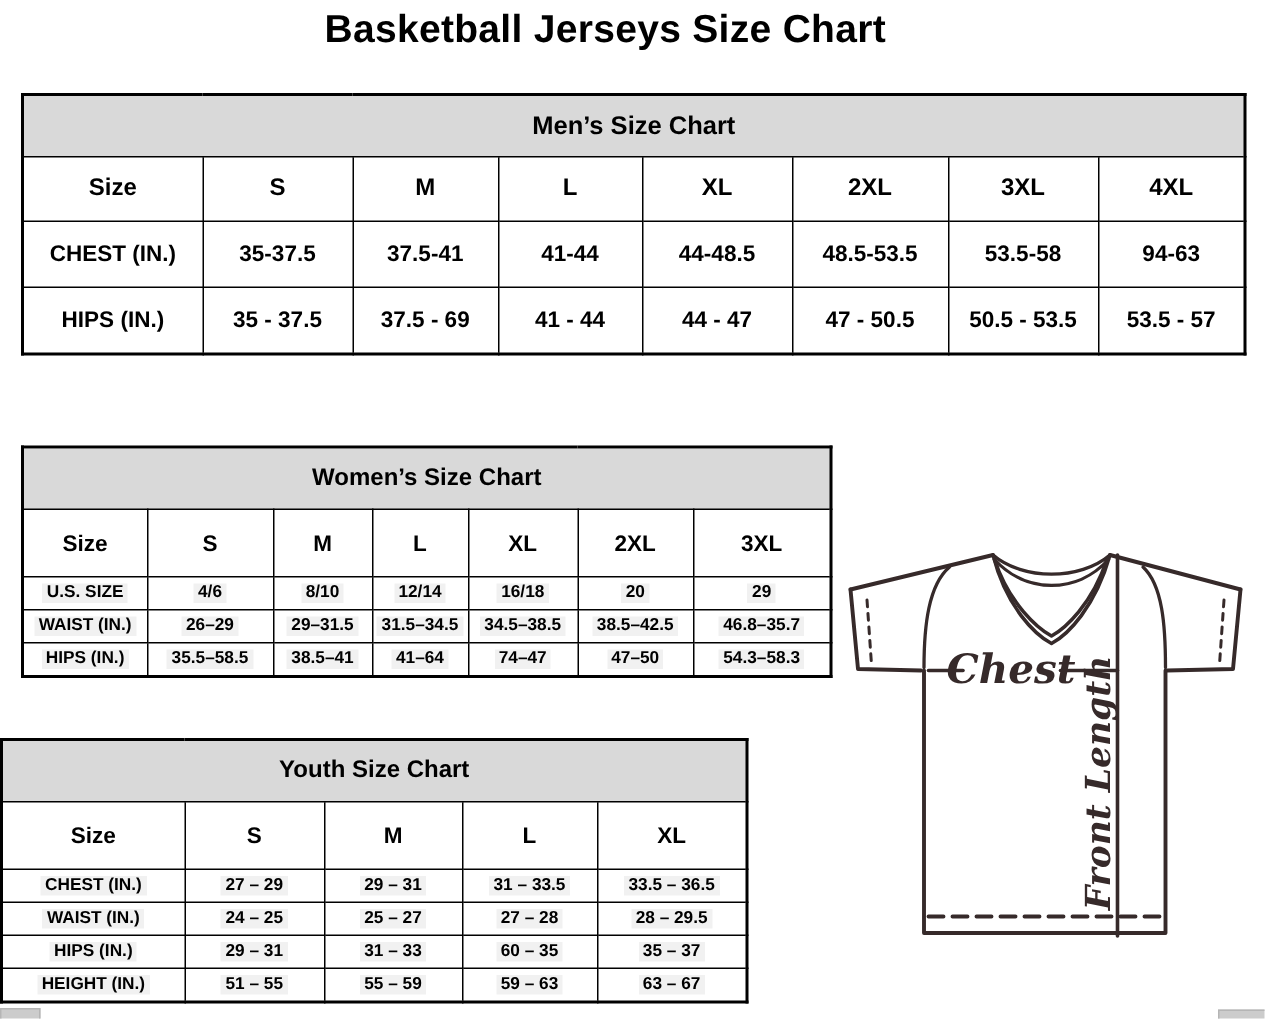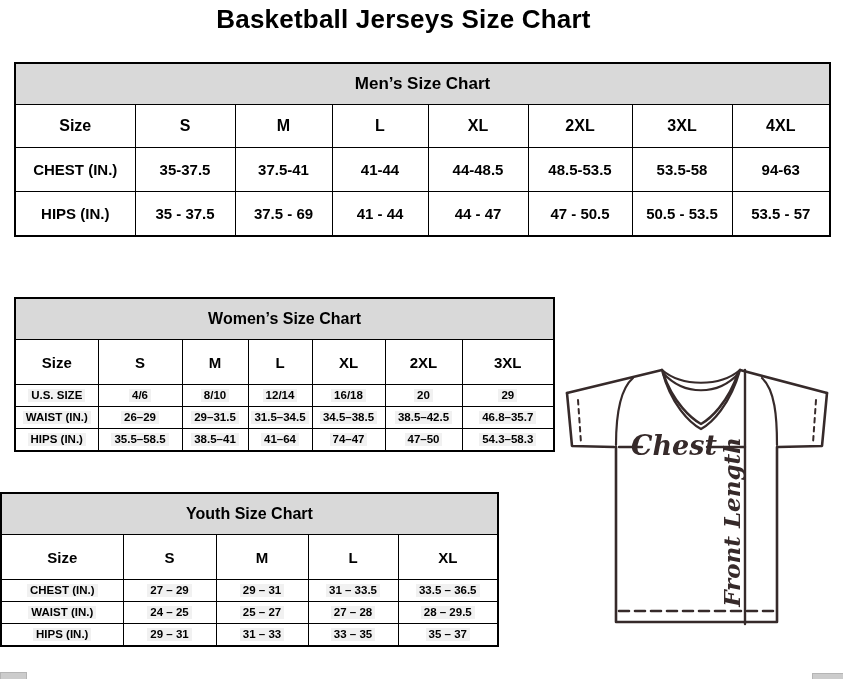--- a/index.html
+++ b/index.html
@@ -173,22 +173,29 @@
     <td><span class="hl">WAIST (IN.)</span></td>
     <td><span class="hl">24 – 25</span></td>
     <td><span class="hl">25 – 27</span></td>
     <td><span class="hl">27 – 28</span></td>
     <td><span class="hl">28 – 29.5</span></td>
   </tr>
   <tr class="data">
     <td><span class="hl">HIPS (IN.)</span></td>
     <td><span class="hl">29 – 31</span></td>
     <td><span class="hl">31 – 33</span></td>
-    <td><span class="hl">33 – 35</span></td>
+    <td><span class="hl">60 – 35</span></td>
     <td><span class="hl">35 – 37</span></td>
+  </tr>
+  <tr class="data">
+    <td><span class="hl">HEIGHT (IN.)</span></td>
+    <td><span class="hl">51 – 55</span></td>
+    <td><span class="hl">55 – 59</span></td>
+    <td><span class="hl">59 – 63</span></td>
+    <td><span class="hl">63 – 67</span></td>
   </tr>
 </tbody>
   </table>
 
 <svg id="jersey" width="287" height="302" viewBox="0 0 287 302" xmlns="http://www.w3.org/2000/svg">
   <g stroke="#362a2a" fill="none" stroke-linecap="round" stroke-linejoin="round">
 
     <path d="M106,9 L11,32" stroke-width="2.6"></path>
     <path d="M184,9 L271,32" stroke-width="2.6"></path>
 

